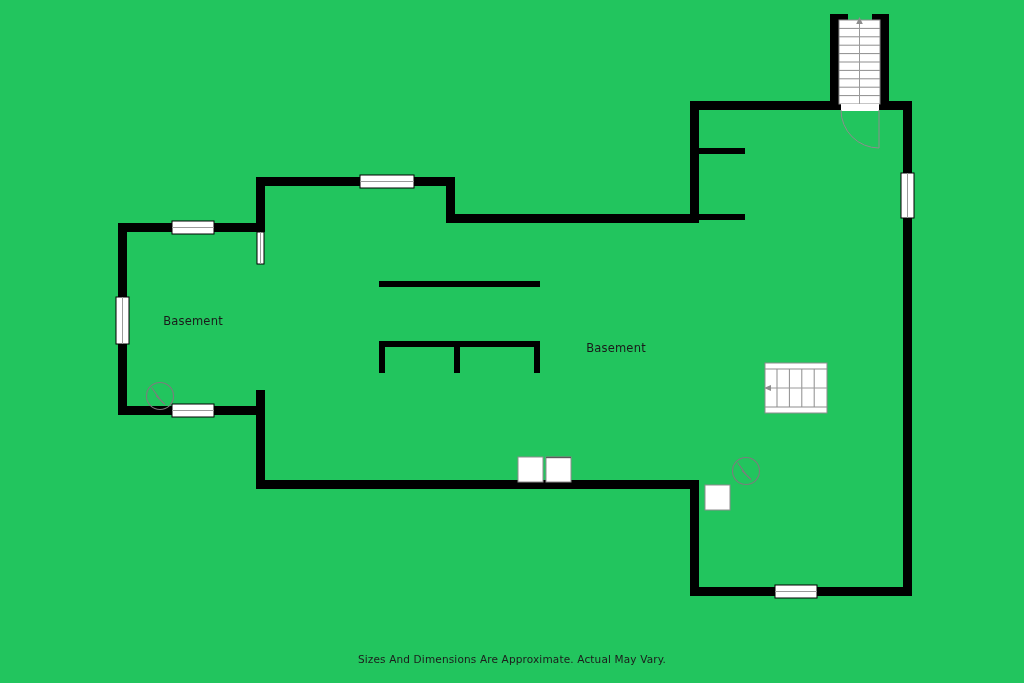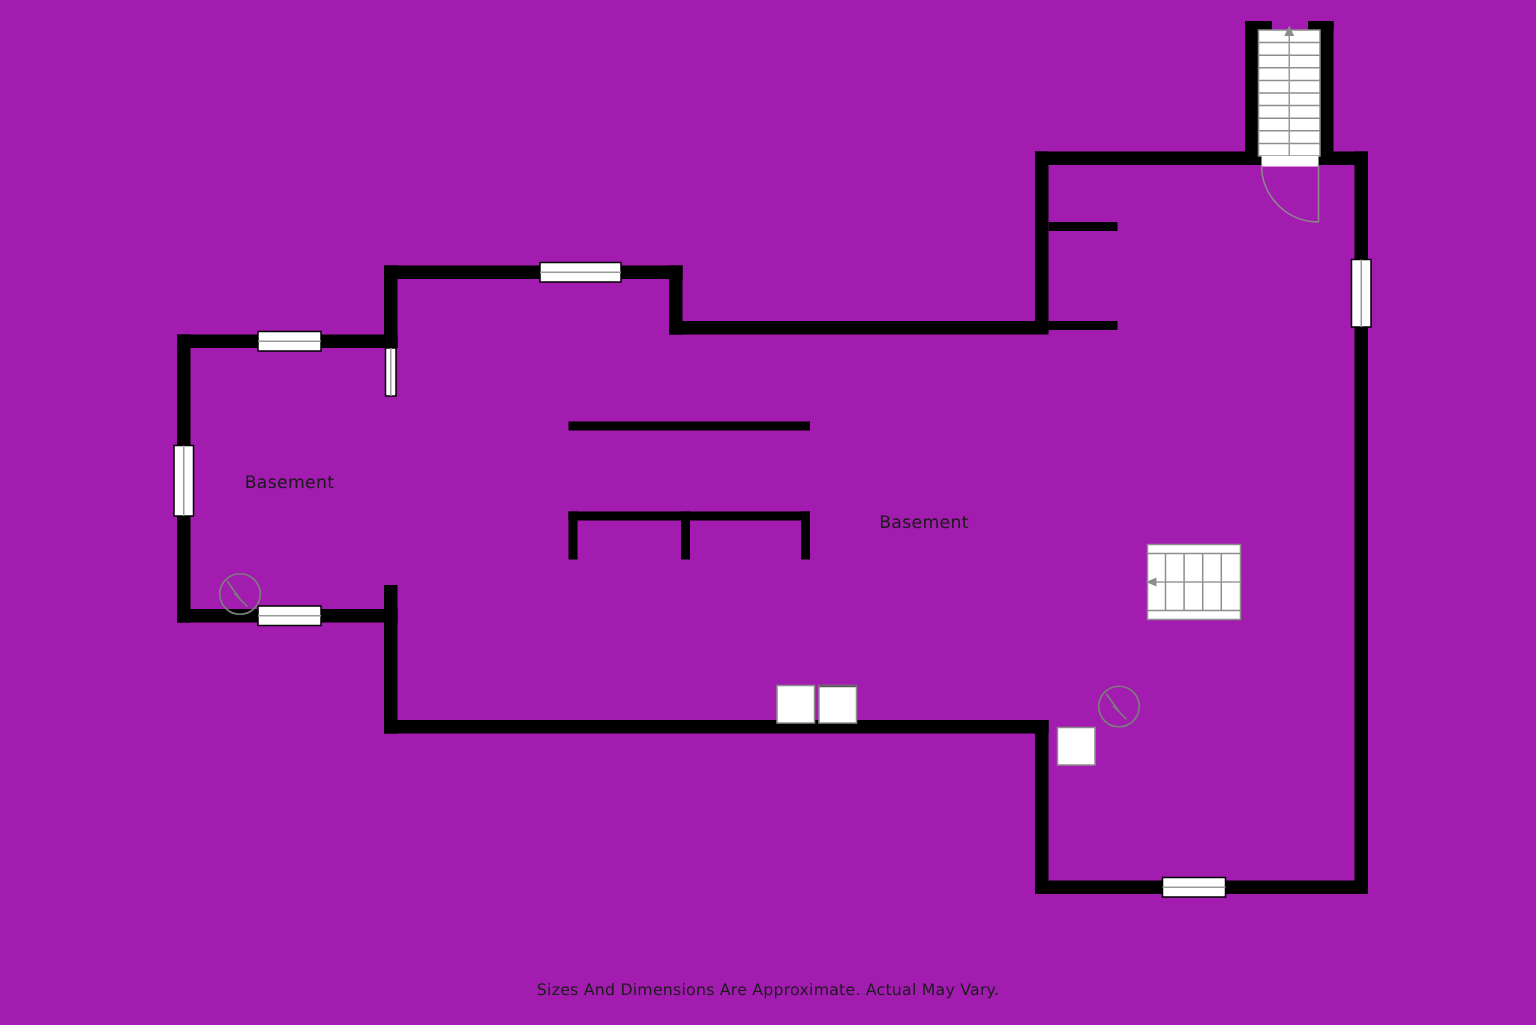--- a/index.html
+++ b/index.html
@@ -12,21 +12,21 @@
     width: 1024px;
     height: 683px;
     font-family: "DejaVu Sans", "Liberation Sans", sans-serif;
     overflow: hidden;
     position: relative;
   }
   #plan-root {
     position: relative;
     width: 1024px;
     height: 683px;
-    background: #a21caf;
+    background: #22c55e;
     text-align: center;
   }
   #floorplan-svg {
     position: absolute;
     left: 0;
     top: 0;
     width: 1024px;
     height: 683px;
     display: block;
   }

